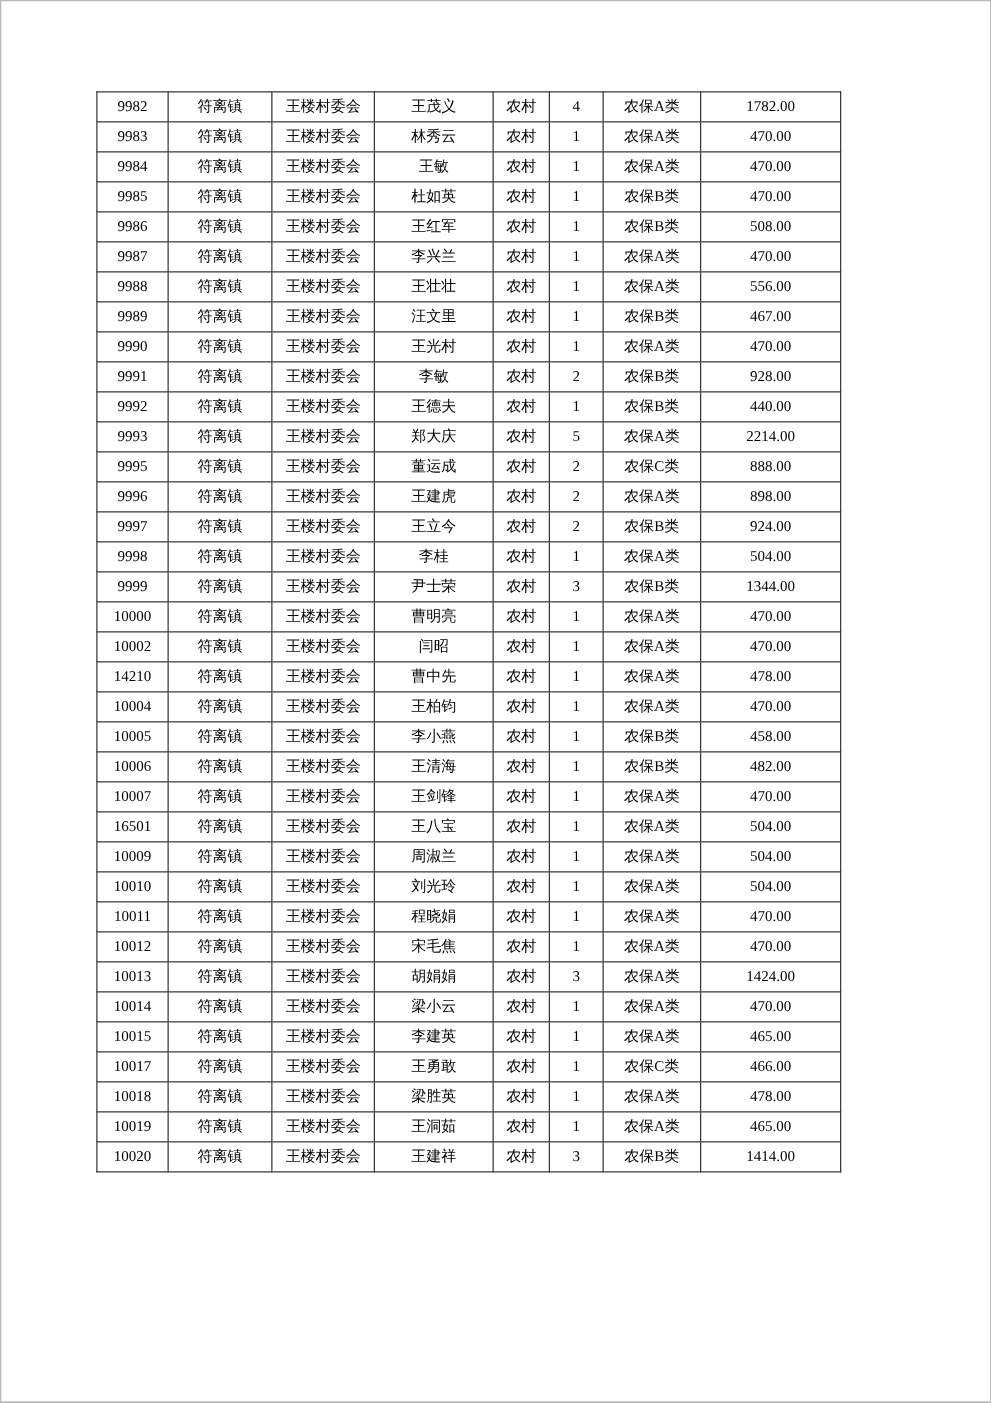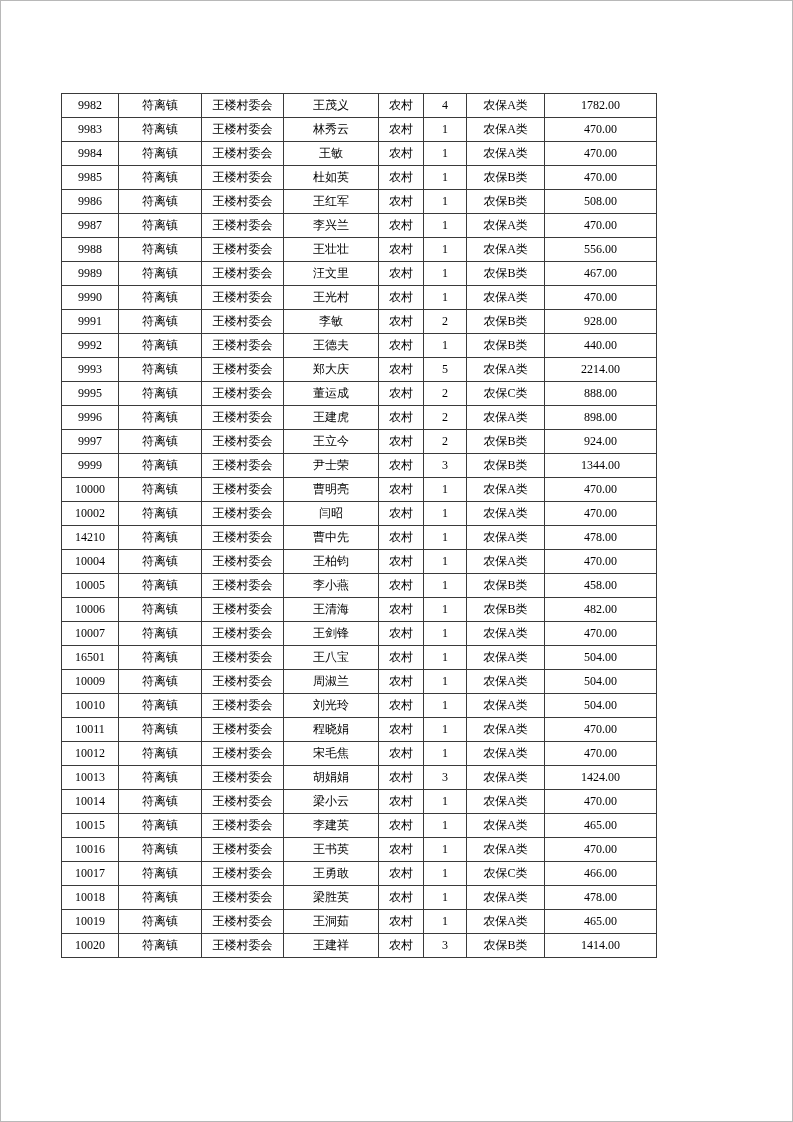--- a/index.html
+++ b/index.html
@@ -9,23 +9,22 @@
     width: 793px;
     height: 1122px;
     background: #ffffff;
     border: 1px solid #b8b8b8;
     margin: 0 auto;
     overflow: hidden;
     font-family: "Liberation Serif", "DejaVu Serif", serif;
   }
   .table-wrap {
     position: absolute;
-    left: 60px;
+    left: 76px;
     top: 72px;
-    margin-top: 20px;
   }
   table.records {
     border-collapse: collapse;
     table-layout: fixed;
   }
   table.records td {
     border: 1px solid #3a3a3a;
     height: 24px;
     font-size: 12px;
     color: #000000;
@@ -205,20 +204,30 @@
             <td>9997</td>
             <td>符离镇</td>
             <td>王楼村委会</td>
             <td>王立今</td>
             <td>农村</td>
             <td>2</td>
             <td>农保B类</td>
             <td>924.00</td>
           </tr>
           <tr>
+            <td>9998</td>
+            <td>符离镇</td>
+            <td>王楼村委会</td>
+            <td>李桂</td>
+            <td>农村</td>
+            <td>1</td>
+            <td>农保A类</td>
+            <td>504.00</td>
+          </tr>
+          <tr>
             <td>9999</td>
             <td>符离镇</td>
             <td>王楼村委会</td>
             <td>尹士荣</td>
             <td>农村</td>
             <td>3</td>
             <td>农保B类</td>
             <td>1344.00</td>
           </tr>
           <tr>
@@ -363,30 +372,20 @@
           </tr>
           <tr>
             <td>10015</td>
             <td>符离镇</td>
             <td>王楼村委会</td>
             <td>李建英</td>
             <td>农村</td>
             <td>1</td>
             <td>农保A类</td>
             <td>465.00</td>
-          </tr>
-          <tr>
-            <td>10016</td>
-            <td>符离镇</td>
-            <td>王楼村委会</td>
-            <td>王书英</td>
-            <td>农村</td>
-            <td>1</td>
-            <td>农保A类</td>
-            <td>470.00</td>
           </tr>
           <tr>
             <td>10017</td>
             <td>符离镇</td>
             <td>王楼村委会</td>
             <td>王勇敢</td>
             <td>农村</td>
             <td>1</td>
             <td>农保C类</td>
             <td>466.00</td>

